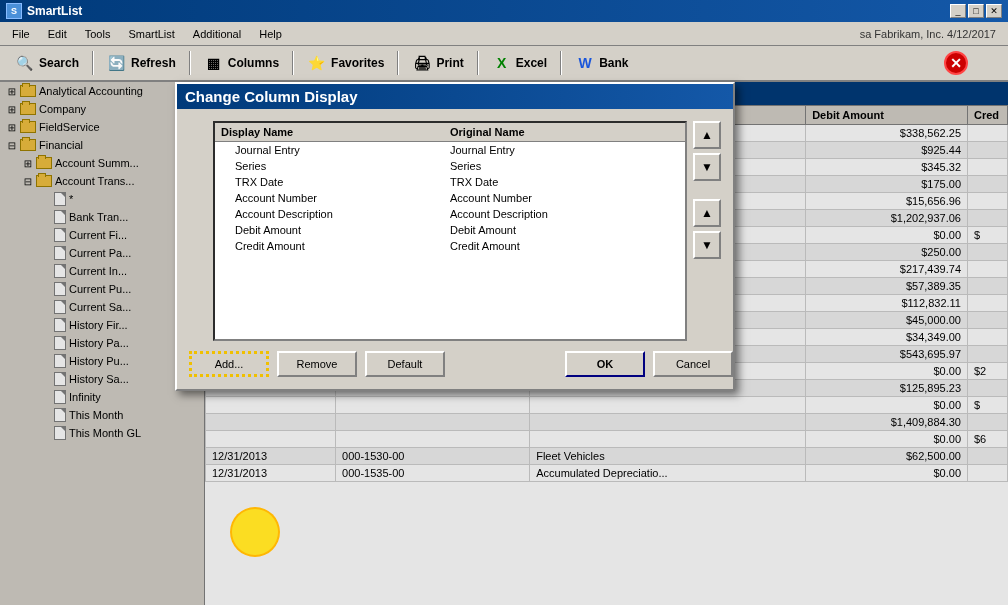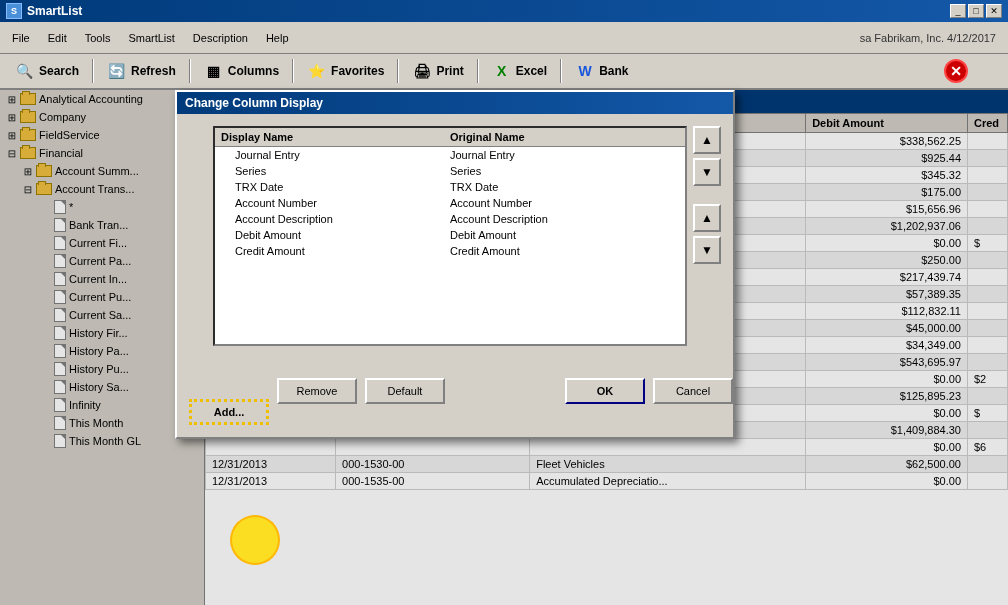--- a/index.html
+++ b/index.html
@@ -58,21 +58,21 @@
       align-items: center;
       justify-content: center;
       font-size: 9px;
       color: black;
       cursor: pointer;
     }
 
     
     .menu-bar {
       background: #d4d0c8;
-      height: 32px;
+      height: 24px;
       display: flex;
       align-items: center;
       padding: 0 4px;
       border-bottom: 1px solid #808080;
       justify-content: space-between;
     }
     .menu-items {
       display: flex;
       gap: 2px;
     }
@@ -282,21 +282,21 @@
       width: 560px;
       box-shadow: 4px 4px 8px rgba(0,0,0,0.5);
       position: absolute;
       top: 0px;
       left: 175px;
     }
     .modal-title {
       background: linear-gradient(to right, #003a7a, #1458a8);
       color: white;
       padding: 4px 8px;
-      font-size: 12px;
+      font-size: 15px;
       font-weight: bold;
       display: flex;
       justify-content: space-between;
       align-items: center;
     }
     .modal-body {
       padding: 12px;
     }
     .modal-table-container {
       background: white;
@@ -364,22 +364,21 @@
       font-size: 11px;
       cursor: pointer;
       display: flex;
       align-items: center;
       justify-content: center;
       gap: 2px;
     }
     .win-btn.add-btn {
       border: 3px dotted #f0c000;
       background: #d4d0c8;
-      font-weight: bold;
-      margin-top: 43px;
+      font-weight: normal;
     }
     .win-btn.default-btn {
       font-weight: bold;
       border: 2px solid #000080;
       border-top-color: #fff;
       border-left-color: #fff;
     }
 
     
     .cursor-indicator {
@@ -415,21 +414,21 @@
     <div class="title-btn">✕</div>
   </div>
 </div>
 
 <div class="menu-bar">
   <div class="menu-items">
     <span class="menu-item">File</span>
     <span class="menu-item">Edit</span>
     <span class="menu-item">Tools</span>
     <span class="menu-item">SmartList</span>
-    <span class="menu-item">Description</span>
+    <span class="menu-item">Additional</span>
     <span class="menu-item">Help</span>
   </div>
   <div class="menu-right">sa  Fabrikam, Inc.  4/12/2017</div>
 </div>
 
 <div class="toolbar">
   <div class="toolbar-btn">
     <div class="tb-icon">🔍</div>
     <span>Search</span>
   </div>

